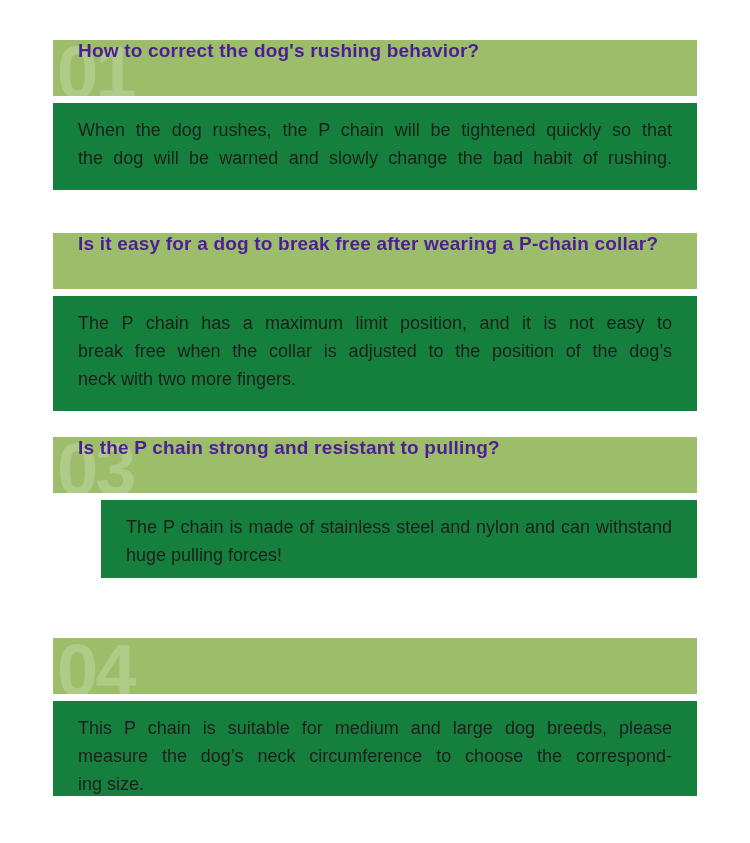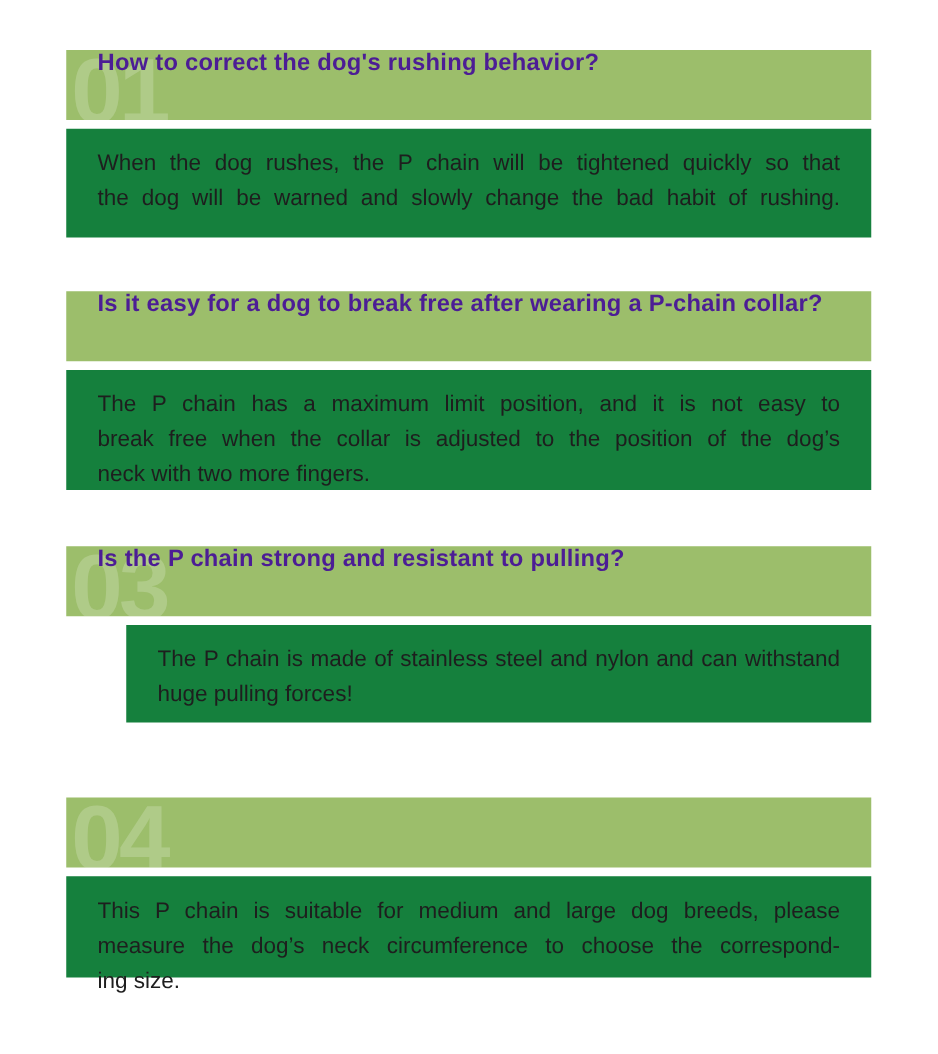--- a/index.html
+++ b/index.html
@@ -61,23 +61,23 @@
   }
   .answer-line.j {
     text-align-last: justify;
   }
   
   #sec-0 { top: 40px; }
   #sec-1 { top: 233px; }
   #sec-2 { top: 437px; }
   #sec-3 { top: 638px; }
   #sec-0 .answer-box { height: 87px; }
-  #sec-1 .answer-box { height: 96px; }
+  #sec-1 .answer-box { height: 115px; }
   #sec-2 .answer-box { height: 78px; margin-left: 48px; }
-  #sec-3 .answer-box { height: 81px; }
+  #sec-3 .answer-box { height: 95px; }
 </style>
 </head>
 <body>
 
 <div>
 
   <section class="faq-section" id="sec-0">
     <div class="q-bar">
       <span class="watermark">01</span>
       <span class="q-text">How to correct the dog's rushing behavior?</span>

